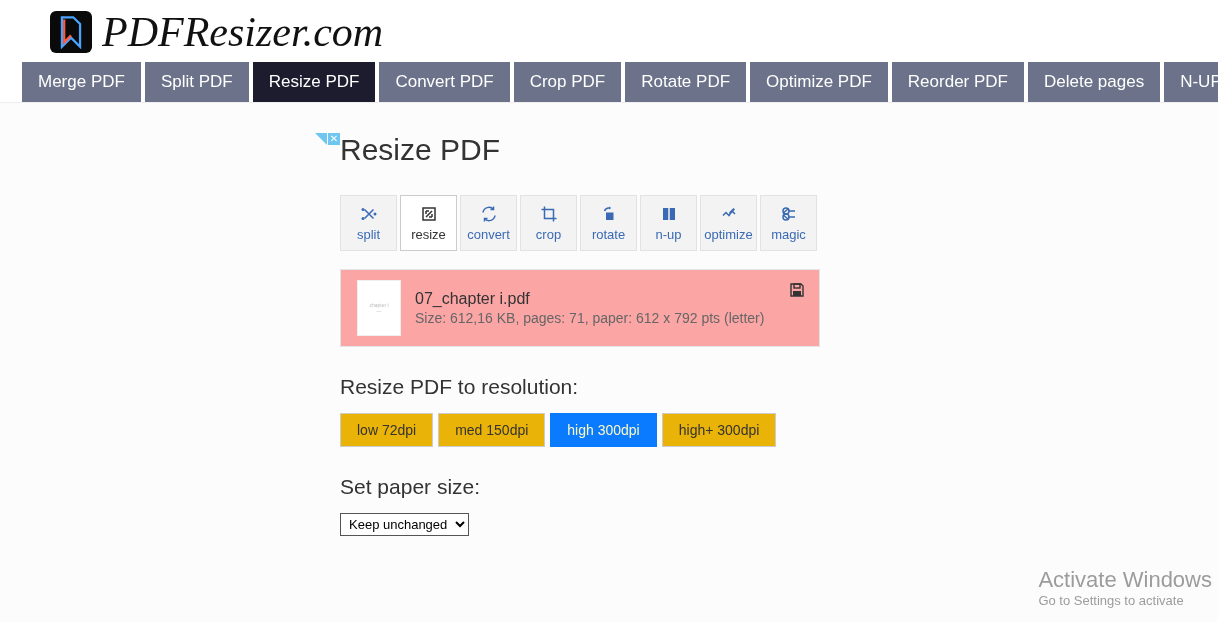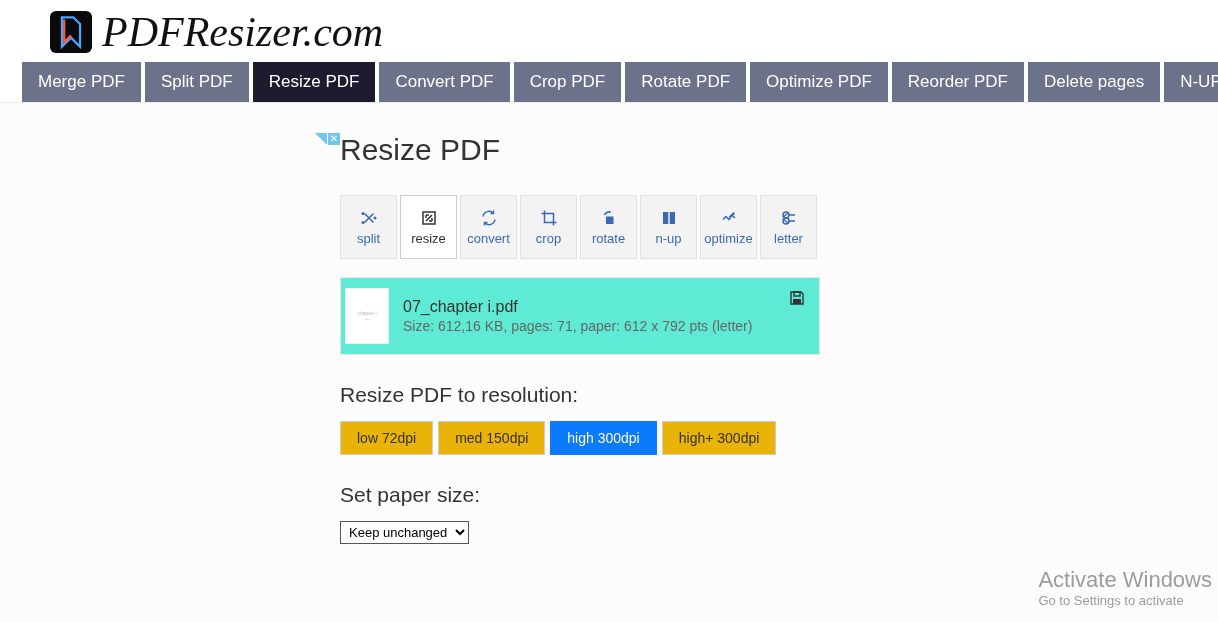--- a/index.html
+++ b/index.html
@@ -13,24 +13,24 @@
   .nav-item.active { background: #1c1c2e; }
   .content-wrap { display: flex; padding: 30px 50px 0 50px; background: #fcfcfc; min-height: 520px; position: relative; }
   .left-col { width: 290px; flex-shrink: 0; position: relative; }
   .ad-marker { position: absolute; right: 0; top: 0; display: flex; gap: 1px; }
   .ad-tri { width: 12px; height: 12px; background: #6fc7f0; clip-path: polygon(0 0, 100% 0, 100% 100%); }
   .ad-x { width: 12px; height: 12px; background: #6fc7f0; color: #fff; font-size: 10px; line-height: 12px; text-align: center; font-family: Arial; }
   .main { flex: 1; max-width: 480px; }
   h1 { font-size: 30px; font-weight: 400; color: #333; margin-bottom: 28px; }
   h2 { font-size: 21px; font-weight: 400; color: #333; margin: 28px 0 14px; }
   .op-bar { display: flex; gap: 3px; margin-bottom: 18px; }
-  .op { width: 57px; height: 64px; background: #f3f3f3; border: 1px solid #e2e2e2; display: flex; flex-direction: column; align-items: center; justify-content: center; gap: 4px; cursor: pointer; font-size: 13px; color: #3a6ab3; }
+  .op { width: 57px; height: 56px; background: #f3f3f3; border: 1px solid #e2e2e2; display: flex; flex-direction: column; align-items: center; justify-content: center; gap: 4px; cursor: pointer; font-size: 13px; color: #3a6ab3; }
   .op.active { background: #fff; border-color: #ccc; color: #333; }
   .op svg { width: 18px; height: 18px; }
-  .file-box { border: 1px solid #e5e5e5; background: #5eead4; display: flex; align-items: center; padding: 10px 4px; position: relative; }
+  .file-box { border: 1px solid #e5e5e5; background: #fca5a5; display: flex; align-items: center; padding: 10px 16px; position: relative; }
   .thumb { width: 44px; height: 56px; background: #fff; border: 1px solid #eee; margin-right: 14px; display: flex; align-items: center; justify-content: center; font-size: 5px; color: #bbb; text-align: center; padding: 2px; }
   .file-name { font-size: 16px; color: #333; }
   .file-meta { font-size: 14px; color: #666; margin-top: 2px; }
   .save-icon { position: absolute; right: 14px; top: 12px; cursor: pointer; }
   .res-bar { display: flex; gap: 5px; }
   .res { border: 1px solid #ccc; background: #eab308; padding: 8px 16px; font-size: 14px; color: #333; cursor: pointer; }
   .res.selected { background: #0a7bff; border-color: #0a7bff; color: #fef9c3; }
   select { border: 1px solid #555; padding: 2px 4px; font-size: 13px; background: #fff; }
   .magic { background: #6b7289; color: #fff; border: none; padding: 12px 20px; font-size: 14px; font-weight: 600; cursor: pointer; margin-top: 28px; float: right; }
   .watermark { position: absolute; right: 6px; bottom: 14px; text-align: left; color: #9c9c9c; margin-top: 32px; }
@@ -125,21 +125,21 @@
             <path d="M18 4l2 2-6 6-2-2z" fill="currentColor"></path>
           </svg>
           <span>optimize</span>
         </div>
         <div class="op">
           <svg viewBox="0 0 24 24">
             <circle cx="8" cy="8" r="4" fill="none" stroke="currentColor" stroke-width="2"></circle>
             <circle cx="8" cy="16" r="4" fill="none" stroke="currentColor" stroke-width="2"></circle>
             <path d="M11 8h9M11 16h9M11 5l-7 6M11 19l-7-6" stroke="currentColor" stroke-width="2" fill="none"></path>
           </svg>
-          <span>letter</span>
+          <span>magic</span>
         </div>
       </div>
 
     <div class="file-box">
       <div class="thumb">chapter i<br>—</div>
       <div>
         <div class="file-name">07_chapter i.pdf</div>
         <div class="file-meta">Size: 612,16 KB, pages: 71, paper: 612 x 792 pts (letter)</div>
       </div>
       <span class="save-icon">

